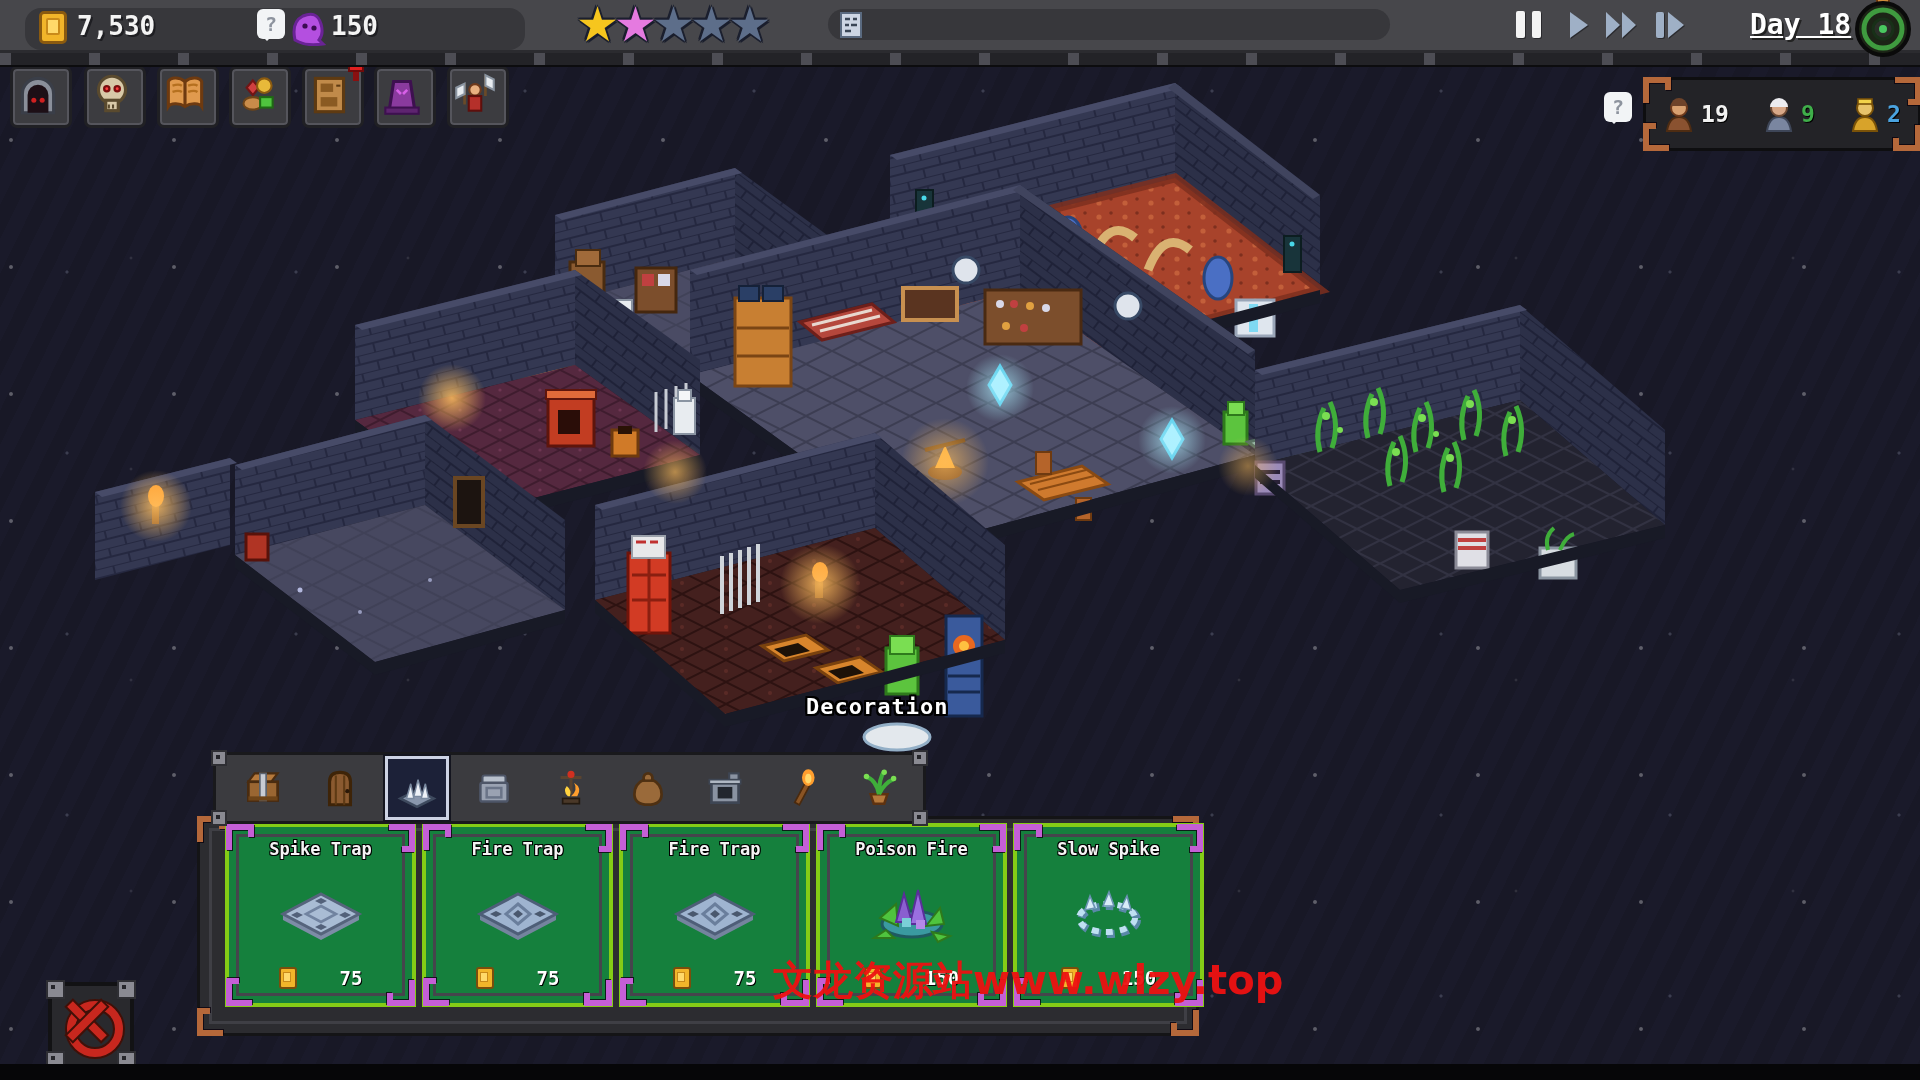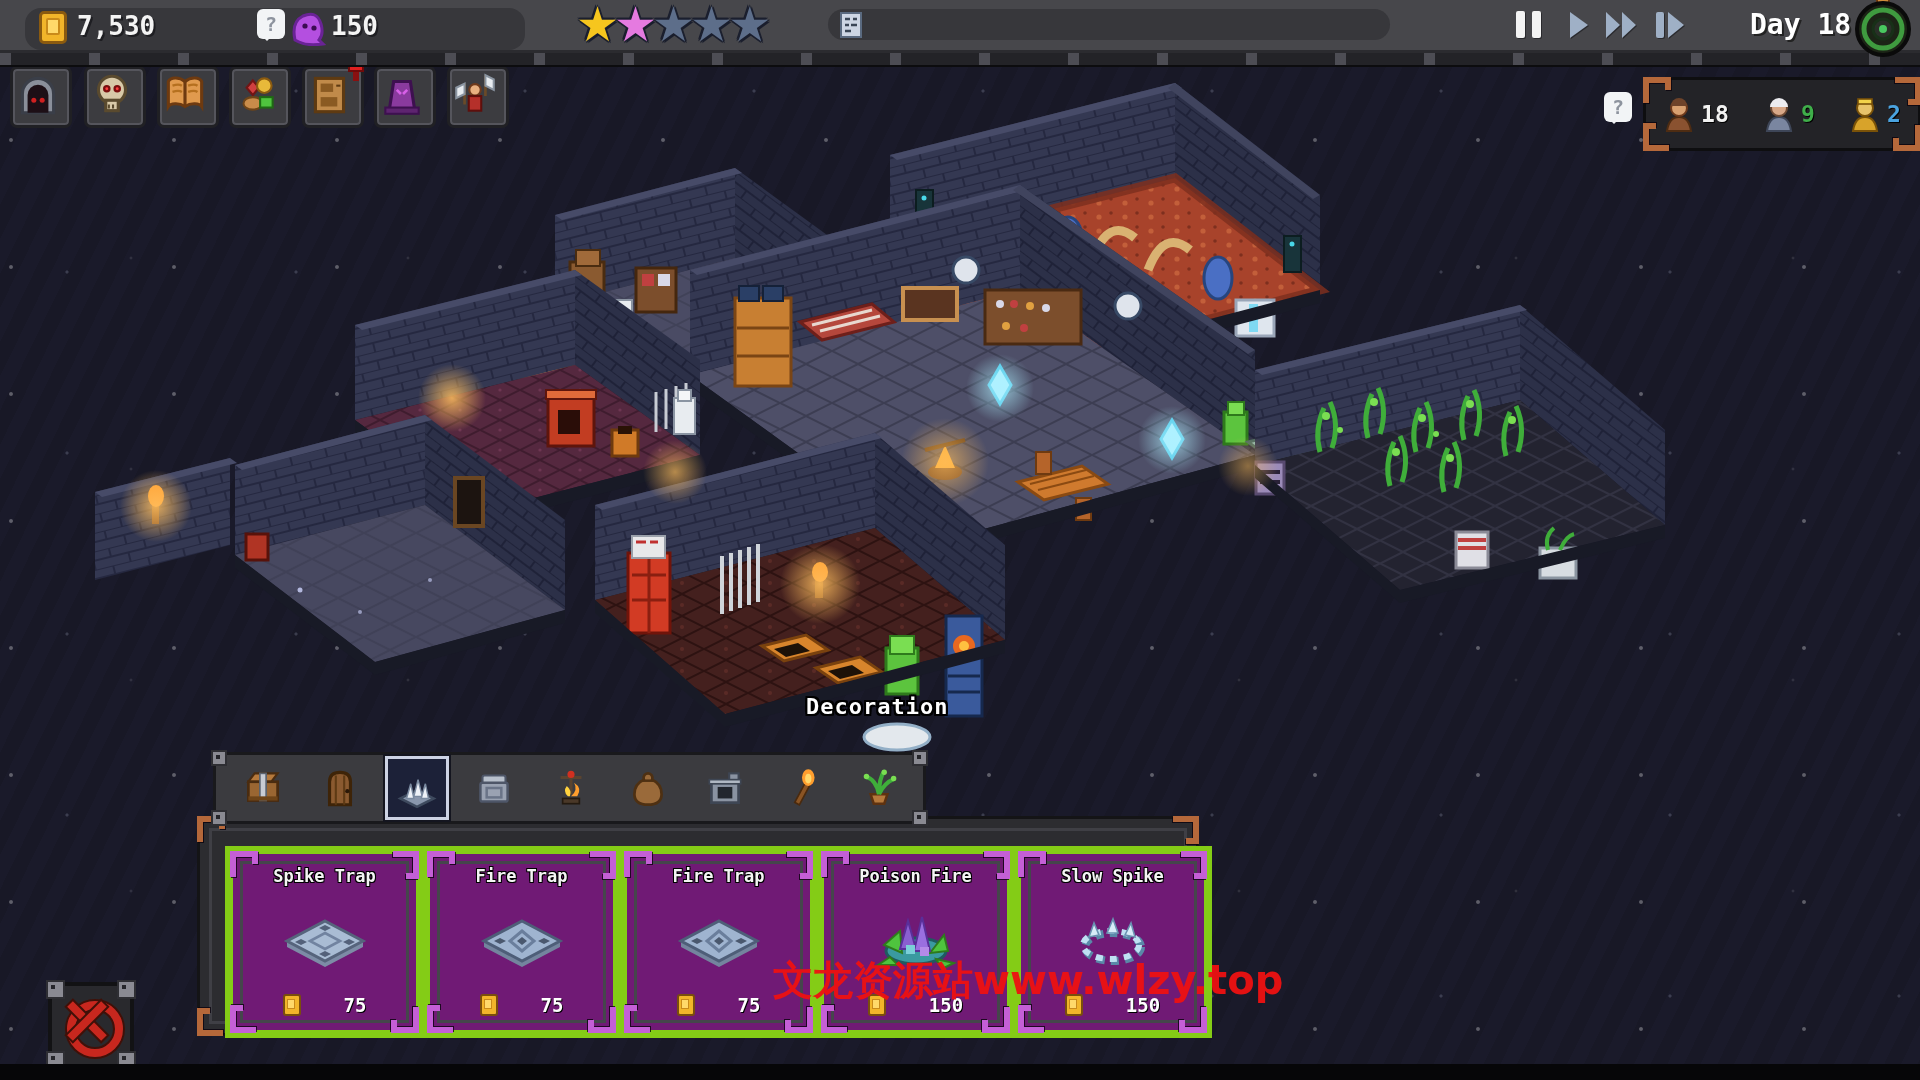--- a/index.html
+++ b/index.html
@@ -33,21 +33,21 @@
   
   #stars{left:576px;top:-2px;letter-spacing:-5px;z-index:21;}
   #stars span{font-size:48px;line-height:52px;
      text-shadow:2px 0 #1b1f2e,-2px 0 #1b1f2e,0 2px #1b1f2e,0 -2px #1b1f2e,2px 2px #1b1f2e,-2px -2px #1b1f2e;}
   .st-g{color:#f6c61e}.st-p{color:#e57ae0}.st-e{color:#5d6e8a}
   
   .pb-btn{position:absolute;top:8px;width:42px;height:34px;cursor:pointer;}
   .bar{position:absolute;width:9px;height:27px;background:#f4f4f4;border-radius:2px;box-shadow:1px 1px 0 #2a2a2e;}
   .tri{position:absolute;width:0;height:0;border-top:13px solid transparent;border-bottom:13px solid transparent;border-left:18px solid #9fb0c6;filter:drop-shadow(1px 1px 0 #2a2a2e);}
   .sbar{position:absolute;width:8px;height:26px;background:#9fb0c6;border-radius:2px;box-shadow:1px 1px 0 #2a2a2e;}
-  #day-label{left:1750px;top:8px;color:#fff;font:bold 28px "DejaVu Sans Mono",monospace;text-shadow:2px 2px 0 #222;z-index:21;}
+  #day-label{left:1750px;top:8px;color:#fff;font:bold 28px "DejaVu Sans Mono",monospace;text-shadow:2px 2px 0 #222;z-index:21;text-decoration:underline;}
   
   .tbtn{position:absolute;top:66px;width:56px;height:56px;background:#3c3c40;border:3px solid #202024;
         border-radius:7px;box-shadow:inset 0 0 0 2px #55555c;z-index:15;cursor:pointer;}
   
   #pop-panel{left:1643px;top:77px;width:272px;height:68px;background:#232327;border:3px solid #0e0e10;z-index:15;
              display:flex;align-items:center;justify-content:space-around;}
   .pop-num{font:bold 23px "DejaVu Sans Mono",monospace;text-shadow:1px 1px 0 #000;}
   .n-white{color:#f2f2f2}.n-green{color:#3fae4a}.n-blue{color:#4aa3e0}
   .pop-g{display:flex;align-items:center;gap:6px;}
   
@@ -60,21 +60,21 @@
   .cb.bl{bottom:-3px;left:-3px;transform:rotate(270deg)}
   .cb.or{border-color:#b5683a}.cb.or:after{background:#b5683a}
   
   #tabbar{left:213px;top:752px;width:707px;height:66px;background:#3b3b3f;border:3px solid #19191c;z-index:16;}
   .metal{position:absolute;width:12px;height:12px;background:#8a8a92;border:2px solid #2e2e33;}
   .metal:after{content:"";position:absolute;left:3px;top:3px;width:4px;height:4px;background:#26262b;}
   .tab{position:absolute;top:4px;width:58px;height:58px;cursor:pointer;display:flex;align-items:center;justify-content:center;}
   .tab.sel{background:#1c2138;box-shadow:0 0 0 3px #cdd3e4, 0 0 0 5px #14151f;}
   #cardpanel{left:197px;top:816px;width:996px;height:214px;background:#2c2c30;border:3px solid #141416;z-index:15;}
   #cardpanel:before{content:"";position:absolute;left:9px;top:9px;right:9px;bottom:9px;border:3px solid #3f3f45;}
-  .card{position:absolute;top:27px;width:183px;height:176px;background:#701a75;border:8px solid #84cc16;cursor:pointer;}
+  .card{position:absolute;top:4px;width:183px;height:176px;background:#15803d;border:4px solid #84cc16;cursor:pointer;}
   .card:before{content:"";position:absolute;left:7px;top:7px;right:7px;bottom:7px;border:3px solid #45454c;}
   .card .title{position:absolute;left:0;top:12px;width:100%;text-align:center;color:#f4f4f4;
        font:bold 17px "DejaVu Sans Mono",monospace;text-shadow:1px 1px 0 #000,-1px -1px 0 #000,1px -1px 0 #000,-1px 1px 0 #000;}
   .card .icon{position:absolute;left:50%;top:88px;transform:translate(-50%,-50%);}
   .price{position:absolute;left:0;bottom:14px;width:100%;display:flex;align-items:center;justify-content:center;gap:7px;}
   .coin{width:14px;height:18px;background:#f2b52a;border:2px solid #7a4e0c;border-radius:3px;position:relative;}
   .coin:after{content:"";position:absolute;left:2px;top:3px;width:6px;height:8px;background:#ffd96a;border:1px solid #c98a1a;}
   .price b{color:#fff;font:bold 19px "DejaVu Sans Mono",monospace;text-shadow:1px 1px 0 #000;margin-left:36px;}
   
   #cancel{left:48px;top:982px;width:78px;height:78px;background:#29292d;border:4px solid #121214;border-radius:4px;z-index:16;cursor:pointer;}
@@ -470,21 +470,21 @@
     <span class="cb or tl"></span>
       <span class="cb or tr"></span>
       <span class="cb or bl"></span>
       <span class="cb or br"></span>
     <div class="pop-g">
       <svg width="32" height="38" viewBox="0 0 32 38">
         <path d="M4,36 q2,-14 12,-14 q10,0 12,14 z" fill="#8a5230" stroke="#4e2c12" stroke-width="2"></path>
         <circle cx="16" cy="13" r="8" fill="#d8a070" stroke="#6e3a1c" stroke-width="2"></circle>
         <path d="M8,11 a8,8 0 0 1 16,0" fill="#6e432a"></path>
       </svg>
-      <span class="pop-num n-white">18</span>
+      <span class="pop-num n-white">19</span>
     </div>
     <div class="pop-g">
       <svg width="32" height="38" viewBox="0 0 32 38">
         <path d="M4,36 q2,-14 12,-14 q10,0 12,14 z" fill="#7a86a0" stroke="#3e4658" stroke-width="2"></path>
         <circle cx="16" cy="13" r="8" fill="#d8a888" stroke="#6e4a34" stroke-width="2"></circle>
         <path d="M7,12 a9,9 0 0 1 18,0" fill="#ececf0"></path>
       </svg>
       <span class="pop-num n-green">9</span>
     </div>
     <div class="pop-g">

